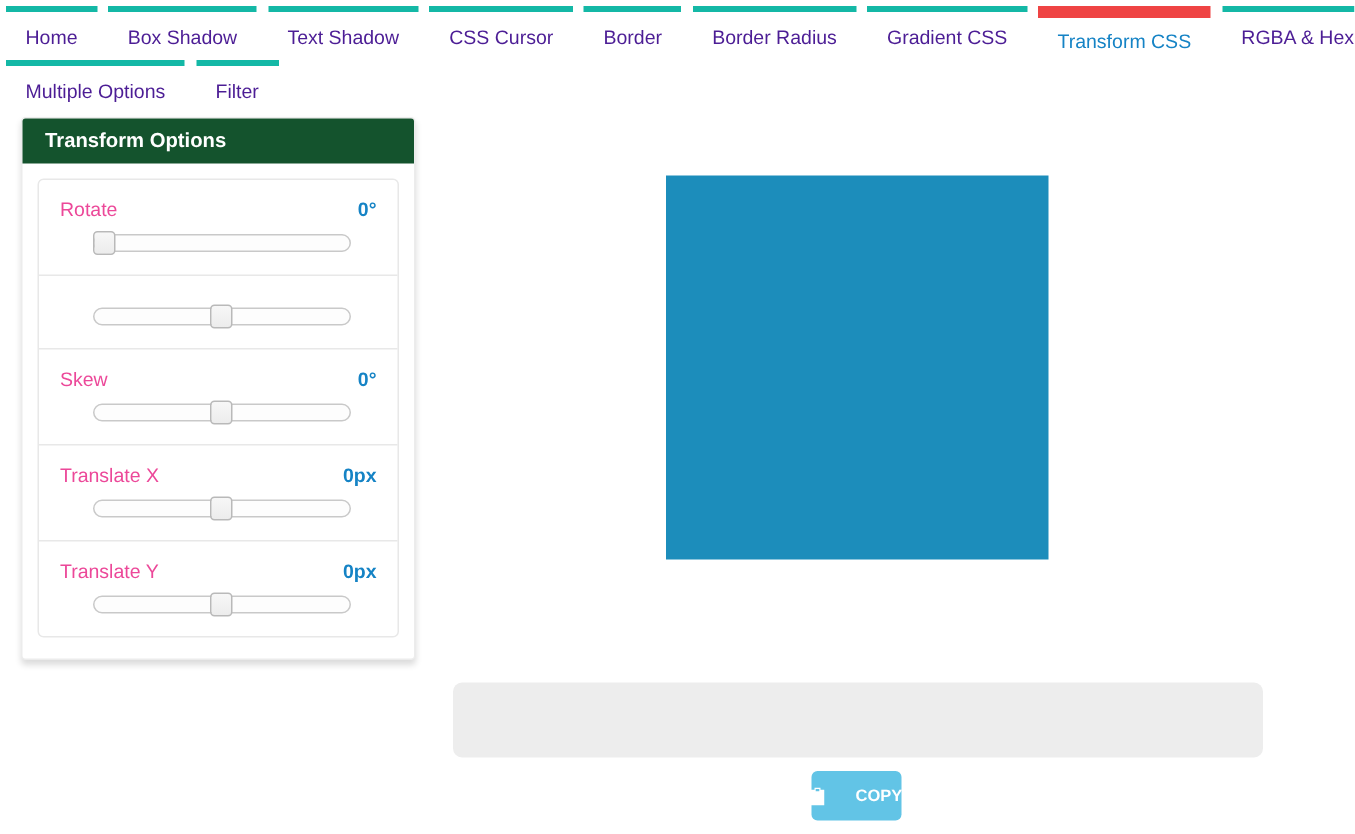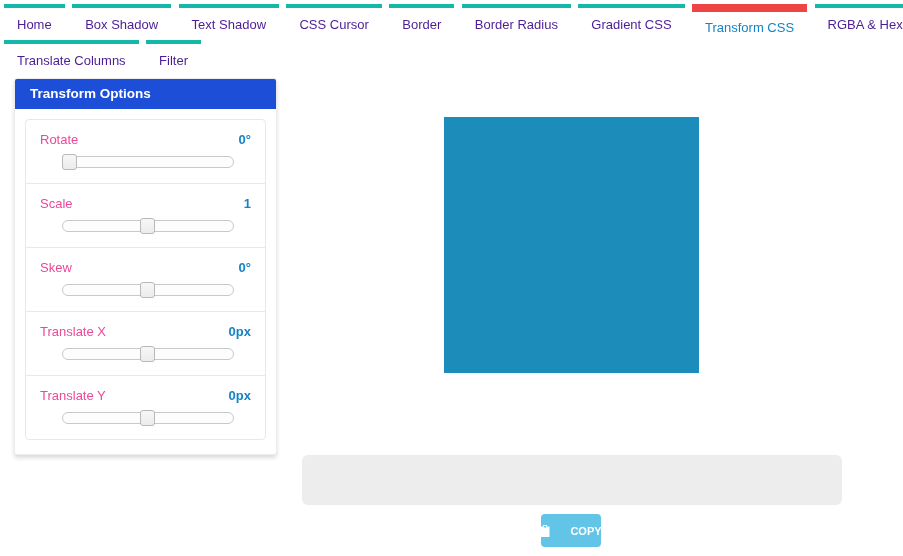--- a/index.html
+++ b/index.html
@@ -143,44 +143,40 @@
     <span class="tab">Text Shadow</span>
     <span class="tab">CSS Cursor</span>
     <span class="tab">Border</span>
     <span class="tab">Border Radius</span>
     <span class="tab">Gradient CSS</span>
     <span class="tab active">Transform CSS</span>
     <span class="tab">RGBA &amp; Hex Color</span>
   </nav>
 
   <nav class="tabbar-row2">
-    <span class="tab">Translate Columns</span>
+    <span class="tab">Multiple Options</span>
     <span class="tab">Filter</span>
   </nav>
 
   <section class="panel">
-    <div class="panel-header" style="background: #1d4ed8; padding-left: 15px;">Transform Options</div>
+    <div class="panel-header" style="background: #14532d; padding-left: 15px;">Transform Options</div>
     <div class="panel-body">
       <div class="control-list">
 
         <div class="control-row">
           <div class="control-top">
             <span class="control-label">Rotate</span>
             <span class="control-value">0°</span>
           </div>
           <div class="slider">
             <div class="slider-thumb" style="left: -1px;"></div>
           </div>
         </div>
 
         <div class="control-row">
-          <div class="control-top">
-            <span class="control-label">Scale</span>
-            <span class="control-value">1</span>
-          </div>
           <div class="slider">
             <div class="slider-thumb" style="left: calc(50% - 8px);"></div>
           </div>
         </div>
 
         <div class="control-row">
           <div class="control-top">
             <span class="control-label">Skew</span>
             <span class="control-value">0°</span>
           </div>

